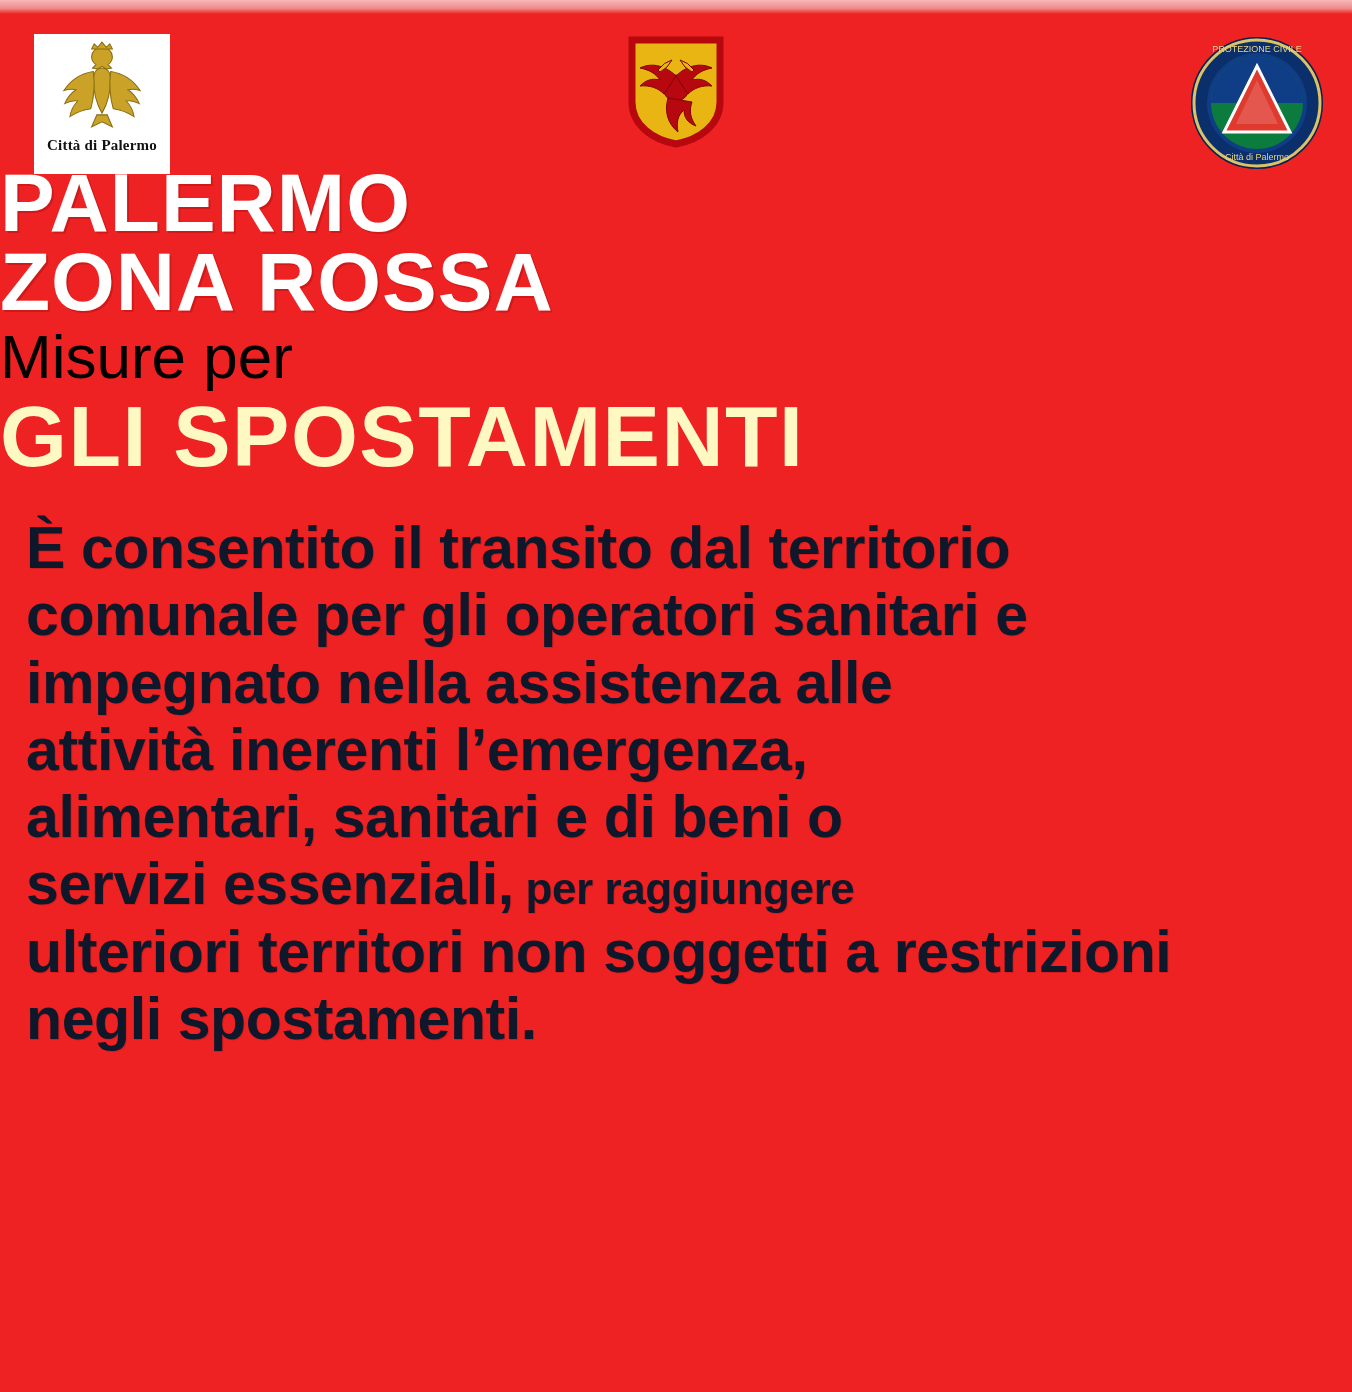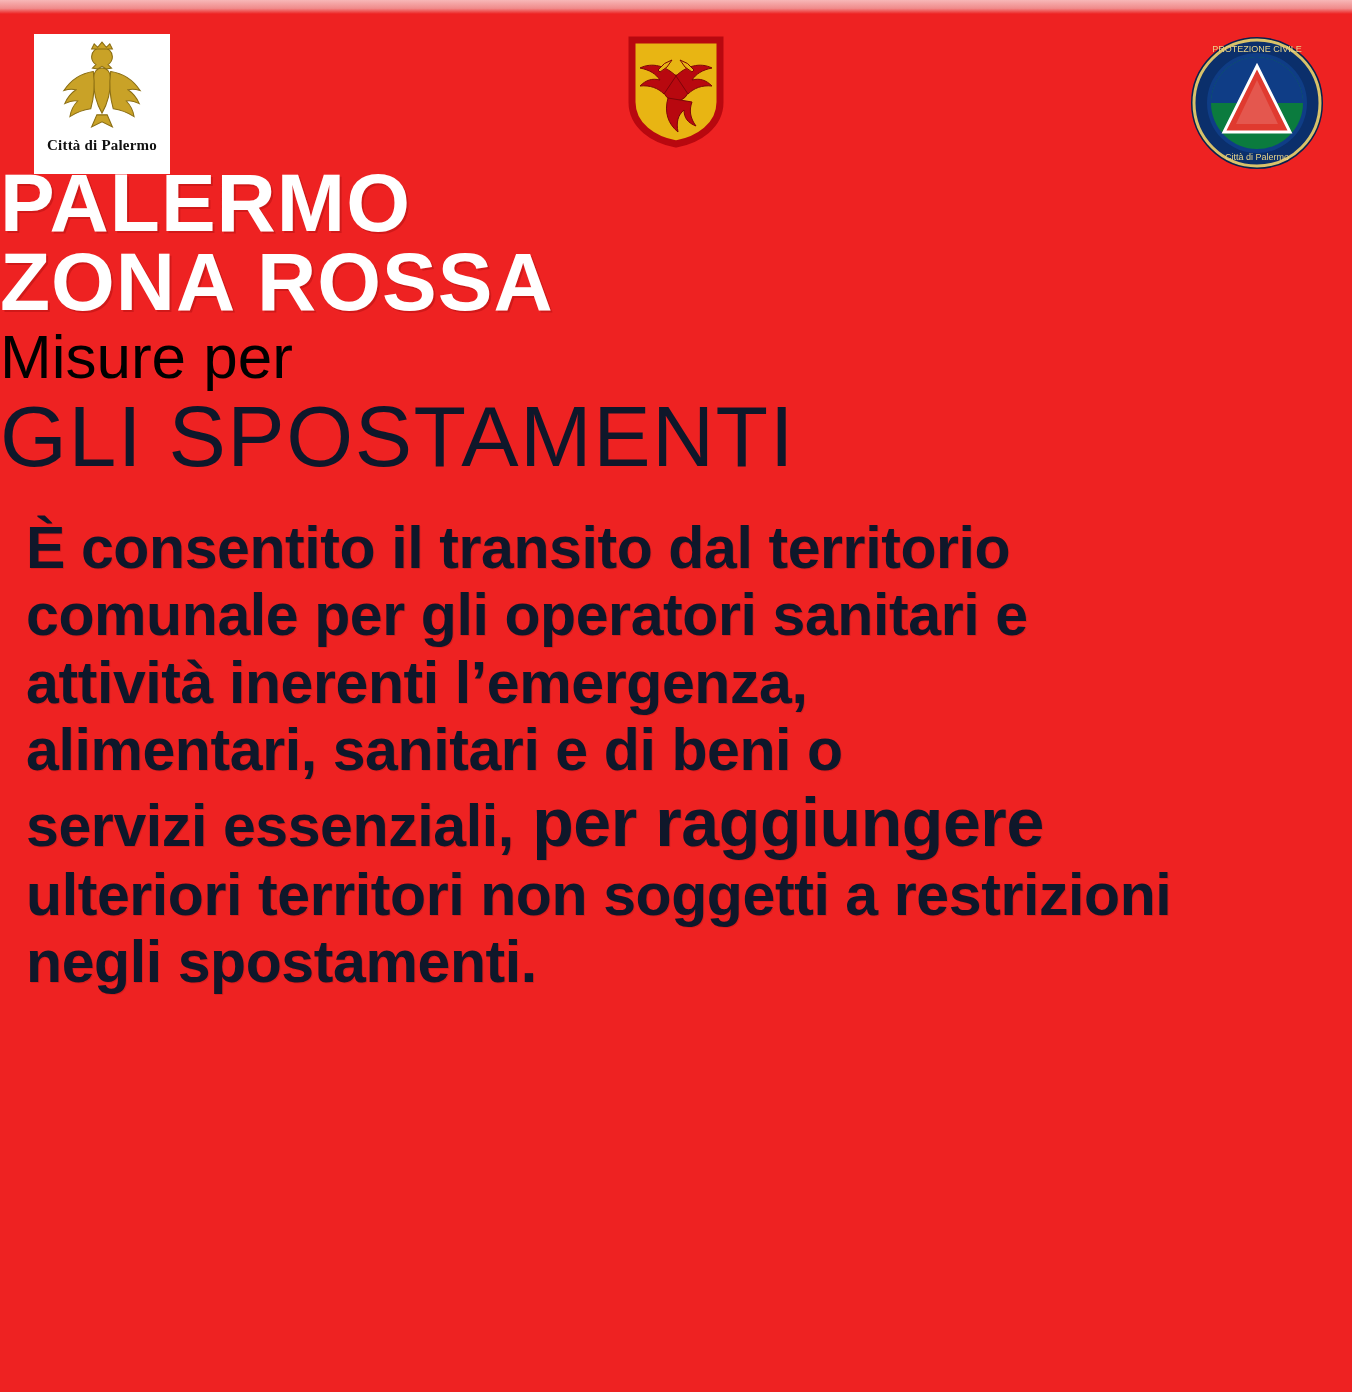--- a/index.html
+++ b/index.html
@@ -94,22 +94,22 @@
     text-shadow: 2px 2px 0 rgba(120,0,0,.25);
   }
   .t-line3 {
     color: #000000;
     font-weight: normal;
     font-size: 62px;
     line-height: 1.15;
     letter-spacing: 0px;
   }
   .t-line4 {
-    color: #0f172a;
-    font-weight: normal;
+    color: #fef9c3;
+    font-weight: bold;
     font-size: 86px;
     line-height: 1.05;
     letter-spacing: 1.5px;
     margin-top: -2px;
   }
 
   
   .body-text {
     margin: 34px 24px 0 26px;
     color: #0f172a;
@@ -117,21 +117,21 @@
     font-size: 59px;
     line-height: 1.14;
     letter-spacing: -0.4px;
     text-shadow: 1px 1px 0 rgba(130,0,0,.18);
   }
   .body-text .ln {
     display: block;
     white-space: nowrap;
   }
   .body-text .sm {
-    font-size: 68px;
+    font-size: 44px;
     text-align: center;
   }
 </style>
 </head>
 <body>
 
 <div id="poster">
 
   <div class="top-strip"></div>
 
@@ -188,20 +188,21 @@
   <div class="titles">
     <div class="t-line1">PALERMO</div>
     <div class="t-line2">ZONA ROSSA</div>
     <div class="t-line3">Misure per</div>
     <div class="t-line4">GLI SPOSTAMENTI</div>
   </div>
 
   <div class="body-text">
     <span class="ln">È consentito il transito dal territorio</span>
     <span class="ln">comunale per gli operatori sanitari e</span>
+    <span class="ln">impegnato nella assistenza alle</span>
     <span class="ln">attività inerenti l’emergenza,</span>
     <span class="ln">alimentari, sanitari e di beni o</span>
     <span class="ln"><span>servizi essenziali,</span><span class="sm"> per raggiungere</span></span>
     <span class="ln">ulteriori territori non soggetti a restrizioni</span>
     <span class="ln">negli spostamenti.</span>
   </div>
 
 </div>
 
 </body></html>

